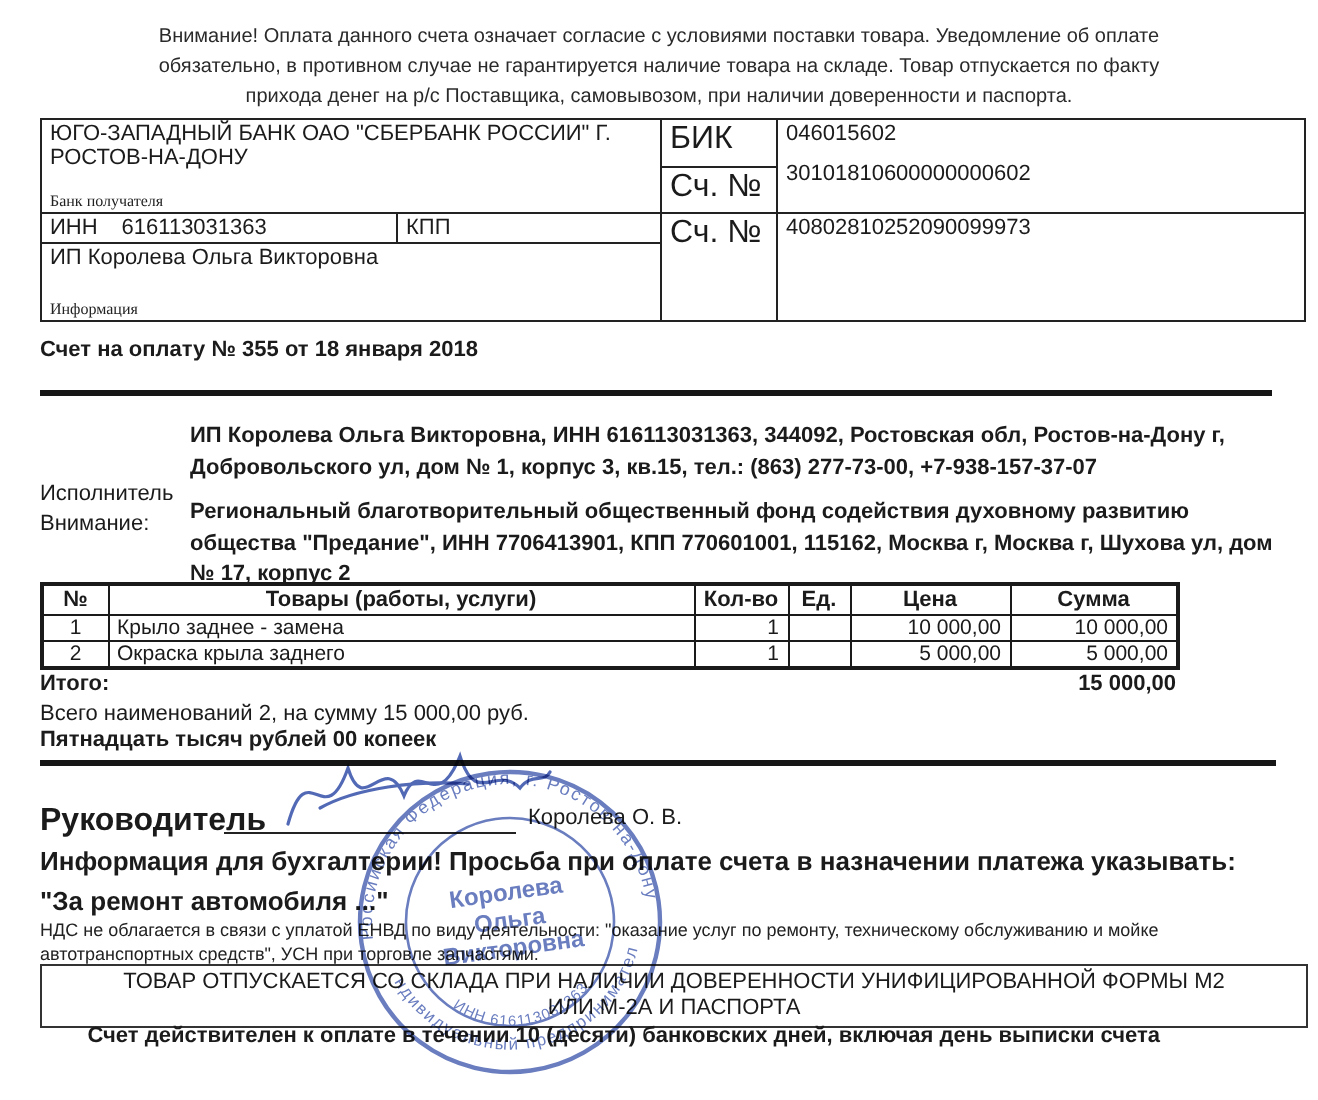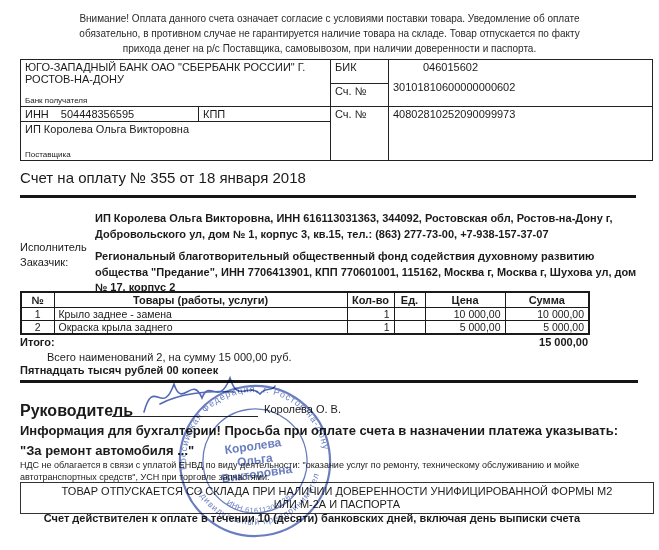--- a/index.html
+++ b/index.html
@@ -21,27 +21,27 @@
   
   table.bank {
     top:59px; left:20px; width:632px; position:absolute;
     border-collapse:collapse; table-layout:fixed;
     font-size:11px; border:1.5px solid #222;
   }
   table.bank td { border:1px solid #222; padding:1px 4px; vertical-align:top; }
   .bank .cellflex { display:flex; flex-direction:column; justify-content:space-between; }
   .bank .bankname-cell { height:44px; }
   .bank .recip-cell { height:36px; }
-  .cap { font-size:8px; color:#222; }
-  .bank .lbl { font-size:11px; }
-  .bank .v1 { height:20px;margin-left:30px; }
+  .cap { font-size:8px; color:#222;font-family:Liberation Serif, serif; }
+  .bank .lbl { font-size:16px; }
+  .bank .v1 { height:20px; }
   .inn-gap { margin-left:12px; }
 
   
-  .title { top:169px; left:20px; font-size:15px; font-weight:normal; }
+  .title { top:169px; left:20px; font-size:11px; font-weight:bold; }
   .thick-rule { height:3px; background:#161616; }
   .rule1 { top:195px; left:20px; width:616px; }
   .rule2 { top:380px; left:20px; width:618px; }
 
   
   .party-label { font-size:11px; color:#1b1b1b; }
   .party-text  { font-size:11px; font-weight:bold; line-height:1.42; width:550px; }
   .exec-label { top:218px; left:20px;margin-top:23px; }
   .exec-text  { top:211px; left:95px; }
   .cust-label { top:256px; left:20px; }
@@ -55,21 +55,21 @@
   }
   table.items th, table.items td { border:1px solid #1a1a1a; padding:0 4px; height:13px; }
   table.items th { font-size:11px; font-weight:bold; text-align:center; height:15px; }
   .c-center { text-align:center; }
   .c-right  { text-align:right; }
 
   
   .totals { top:336px; left:20px; width:568px; display:flex; justify-content:space-between;
             font-size:11px; font-weight:bold; }
   .totals .val { width:96px; text-align:right; }
-  .summary { top:351px; left:20px; font-size:11px;margin-left:27px; }
+  .summary { top:351px; left:20px; font-size:11px; }
   .words   { top:364px; left:20px; font-size:11px; font-weight:bold; }
 
   
   .ruk-label { top:402px; left:20px; font-size:16px; font-weight:bold; }
   .sig-line  { top:416px; left:112px; width:146px; border-top:1.2px solid #222; }
   .sig-name  { top:403px; left:264px; font-size:11px; }
 
   
   .info1 { top:423px; left:20px; font-size:13px; font-weight:bold; }
   .info2 { top:443px; left:20px; font-size:13px; font-weight:bold; }
@@ -117,46 +117,46 @@
     <td rowspan="2">
       <div class="v1">046015602</div>
       <div>30101810600000000602</div>
     </td>
   </tr>
   <tr>
     <td class="lbl">Сч. №</td>
   </tr>
   <tr>
     <td>
-      <span>ИНН</span><span class="inn-gap">504448356595</span>
+      <span>ИНН</span><span class="inn-gap">616113031363</span>
     </td>
     <td>
       <span>КПП</span>
       <span></span>
     </td>
     <td class="lbl" rowspan="2">Сч. №</td>
     <td rowspan="2">40802810252090099973</td>
   </tr>
   <tr>
     <td colspan="2">
       <div class="cellflex recip-cell">
         <div>ИП  Королева Ольга Викторовна</div>
-        <div class="cap">Поставщика</div>
+        <div class="cap">Информация</div>
       </div>
     </td>
   </tr>
 </tbody>
   </table>
 
 <div class="abs title">Счет на оплату № 355 от 18 января 2018</div>
 <div class="abs thick-rule rule1"></div>
 
 <div class="abs party-label exec-label">Исполнитель</div>
 <div class="abs party-text exec-text">ИП  Королева Ольга Викторовна, ИНН 616113031363, 344092, Ростовская обл, Ростов-на-Дону г, Добровольского ул, дом № 1, корпус 3, кв.15, тел.: (863) 277-73-00, +7-938-157-37-07</div>
-<div class="abs party-label cust-label">Заказчик:</div>
+<div class="abs party-label cust-label">Внимание:</div>
 <div class="abs party-text cust-text">Региональный благотворительный общественный фонд содействия духовному развитию общества "Предание", ИНН 7706413901, КПП 770601001, 115162, Москва г, Москва г, Шухова ул, дом № 17, корпус 2</div>
 
 <table class="items">
   <colgroup>
       <col style="width:33px">
       <col style="width:293px">
       <col style="width:47px">
       <col style="width:31px">
       <col style="width:80px">
       <col style="width:84px">

